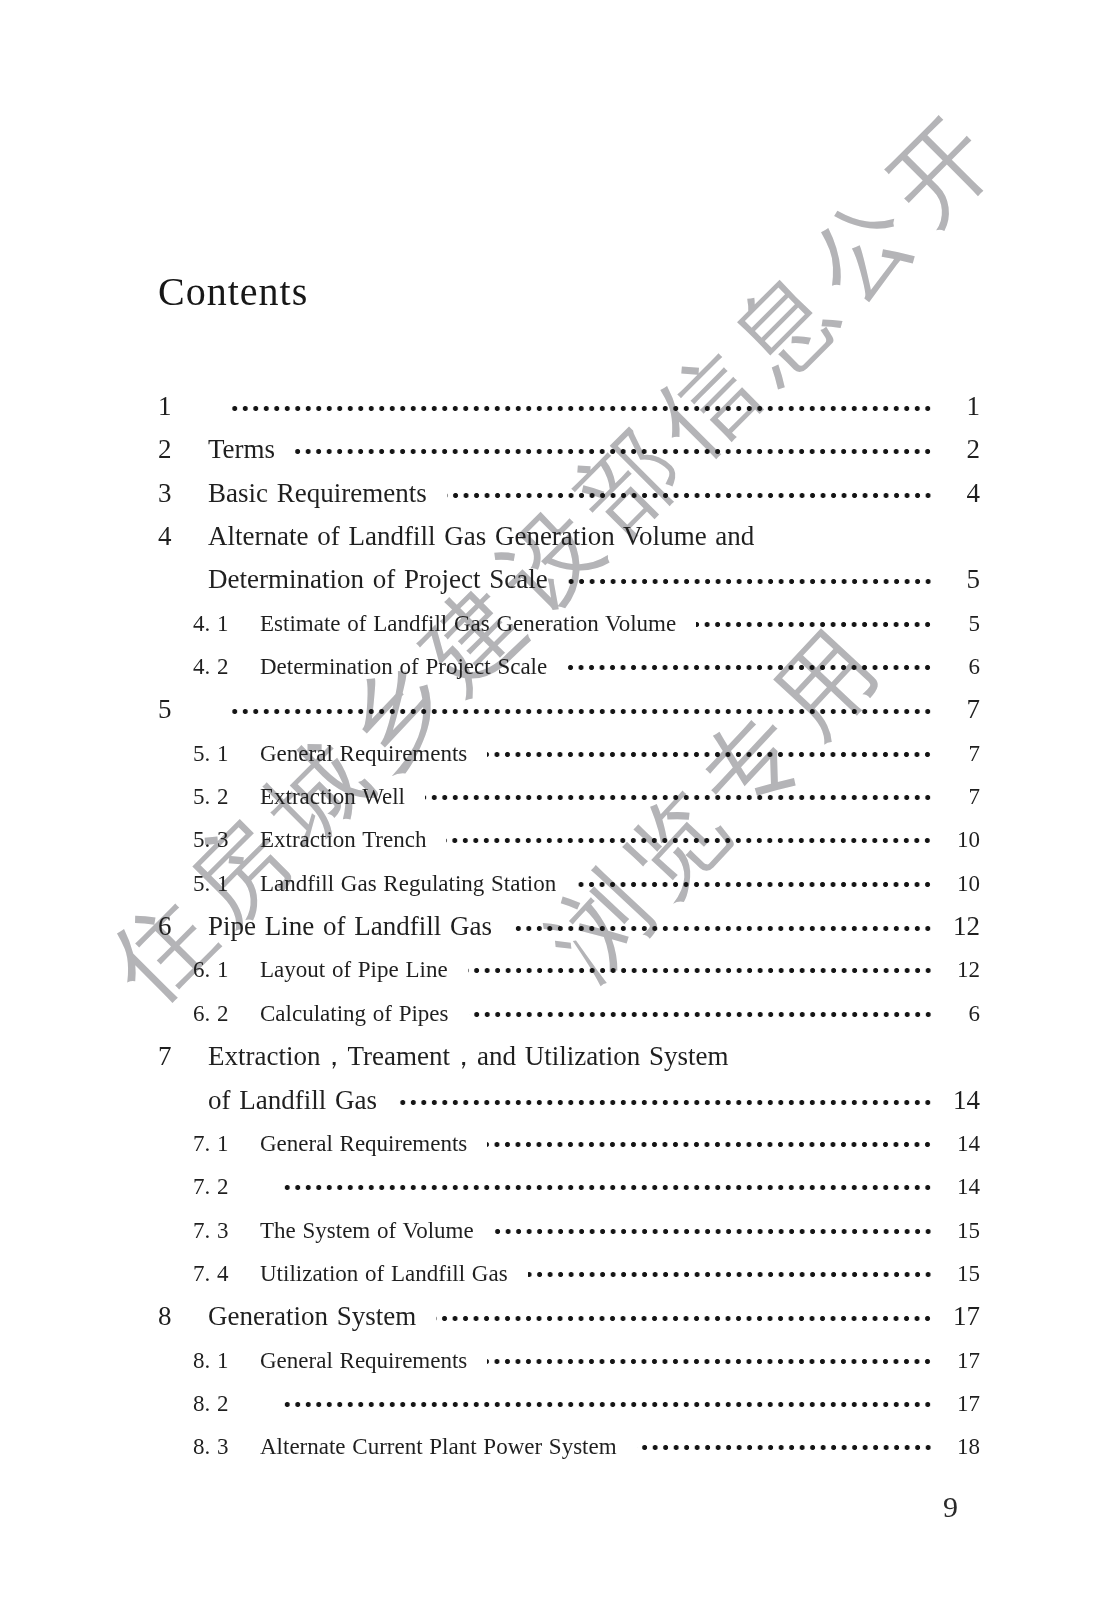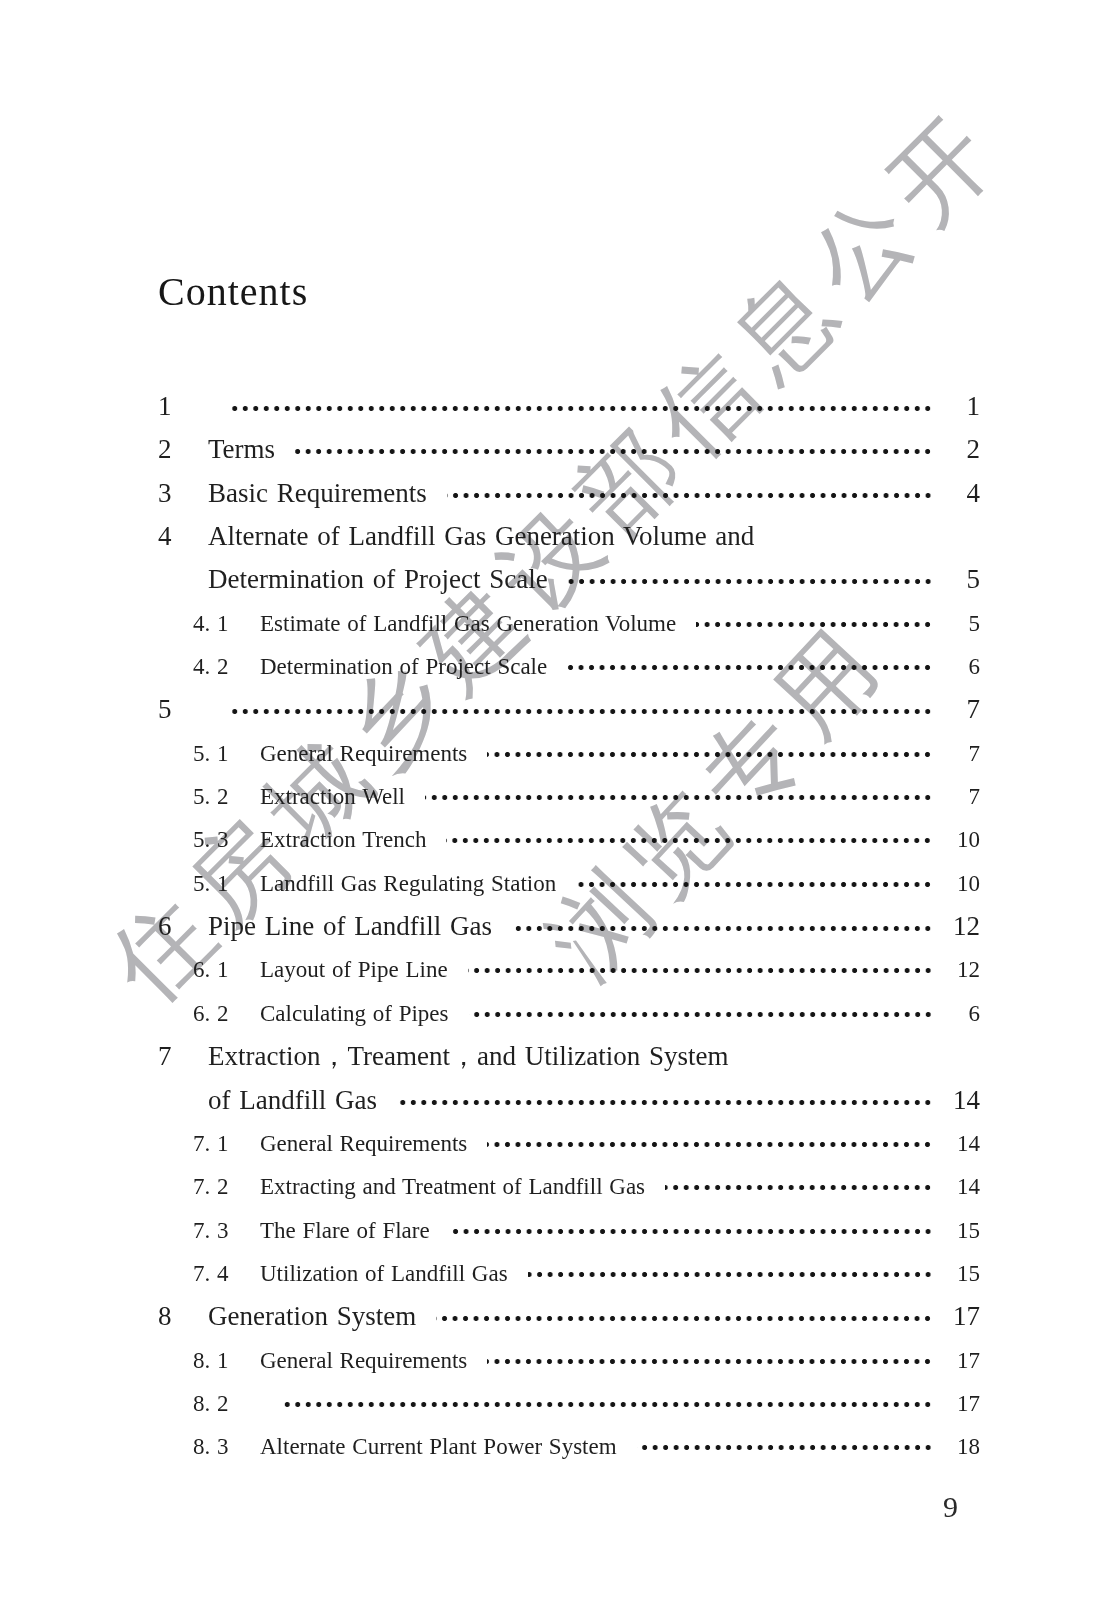--- a/index.html
+++ b/index.html
@@ -186,27 +186,26 @@
           <span class="pg">14</span>
         </div>
         <div class="row section">
           <span class="num">7. 1</span>
           <span class="label">General Requirements</span>
           <span class="leader"></span>
           <span class="pg">14</span>
         </div>
         <div class="row section">
           <span class="num">7. 2</span>
-          <span class="label">Extracting and Treatment of Landfill Gas</span>
           <span class="leader"></span>
           <span class="pg">14</span>
         </div>
         <div class="row section">
           <span class="num">7. 3</span>
-          <span class="label">The Flare of Flare</span>
+          <span class="label">The System of Volume</span>
           <span class="leader"></span>
           <span class="pg">15</span>
         </div>
         <div class="row section">
           <span class="num">7. 4</span>
           <span class="label">Utilization of Landfill Gas</span>
           <span class="leader"></span>
           <span class="pg">15</span>
         </div>
         <div class="row chapter">

